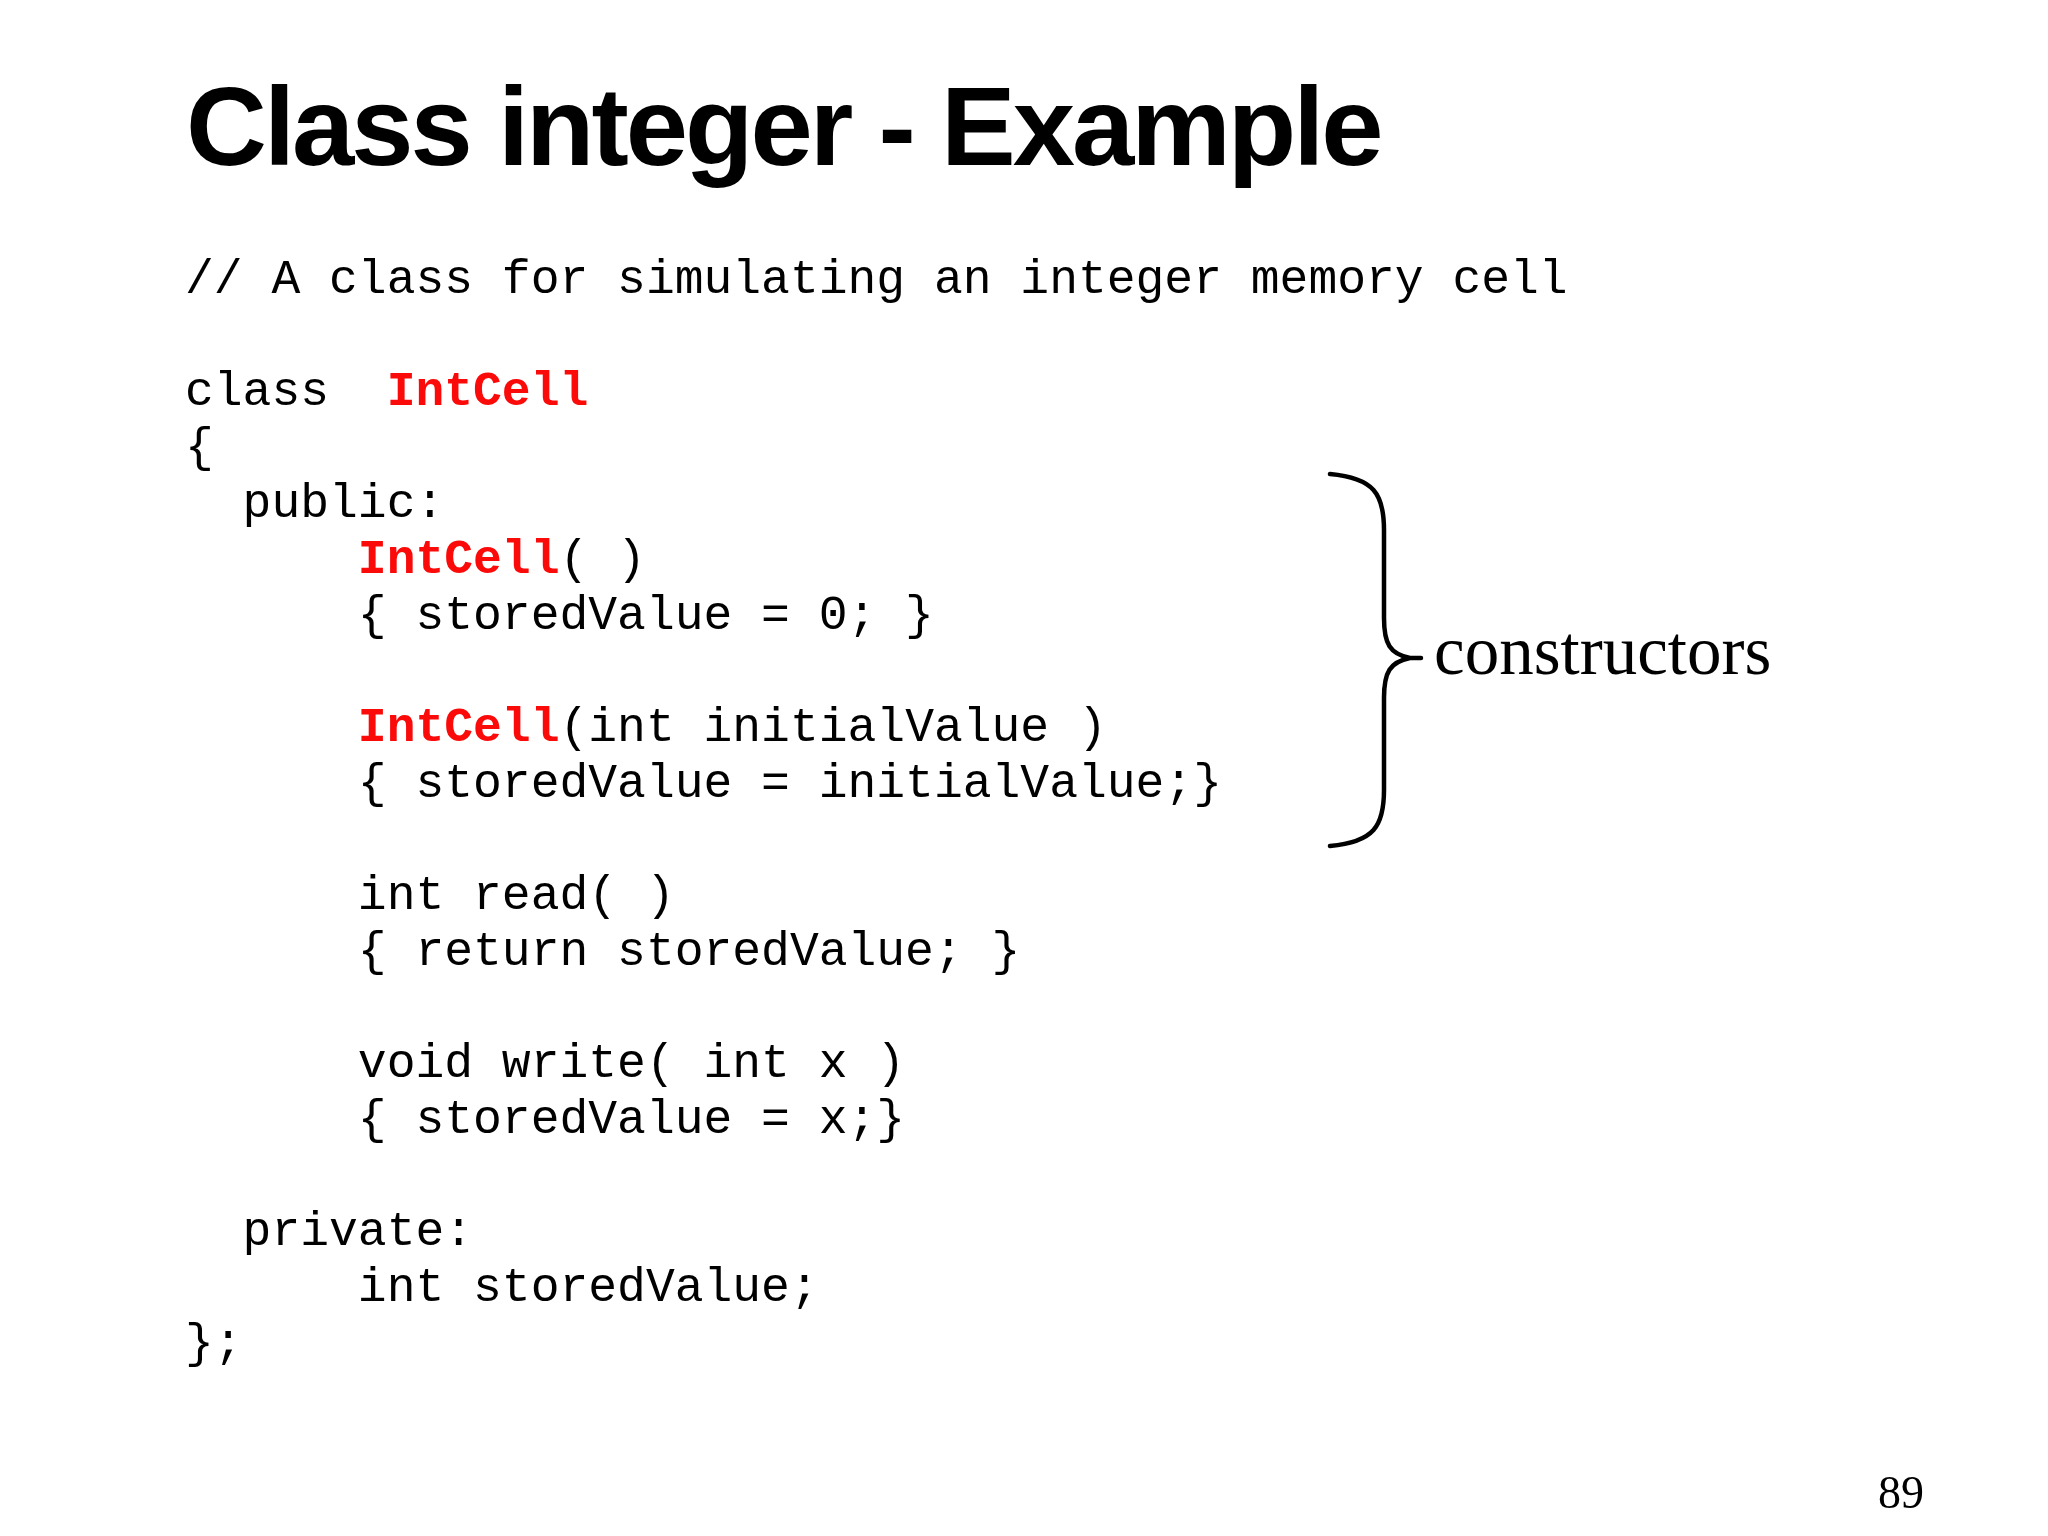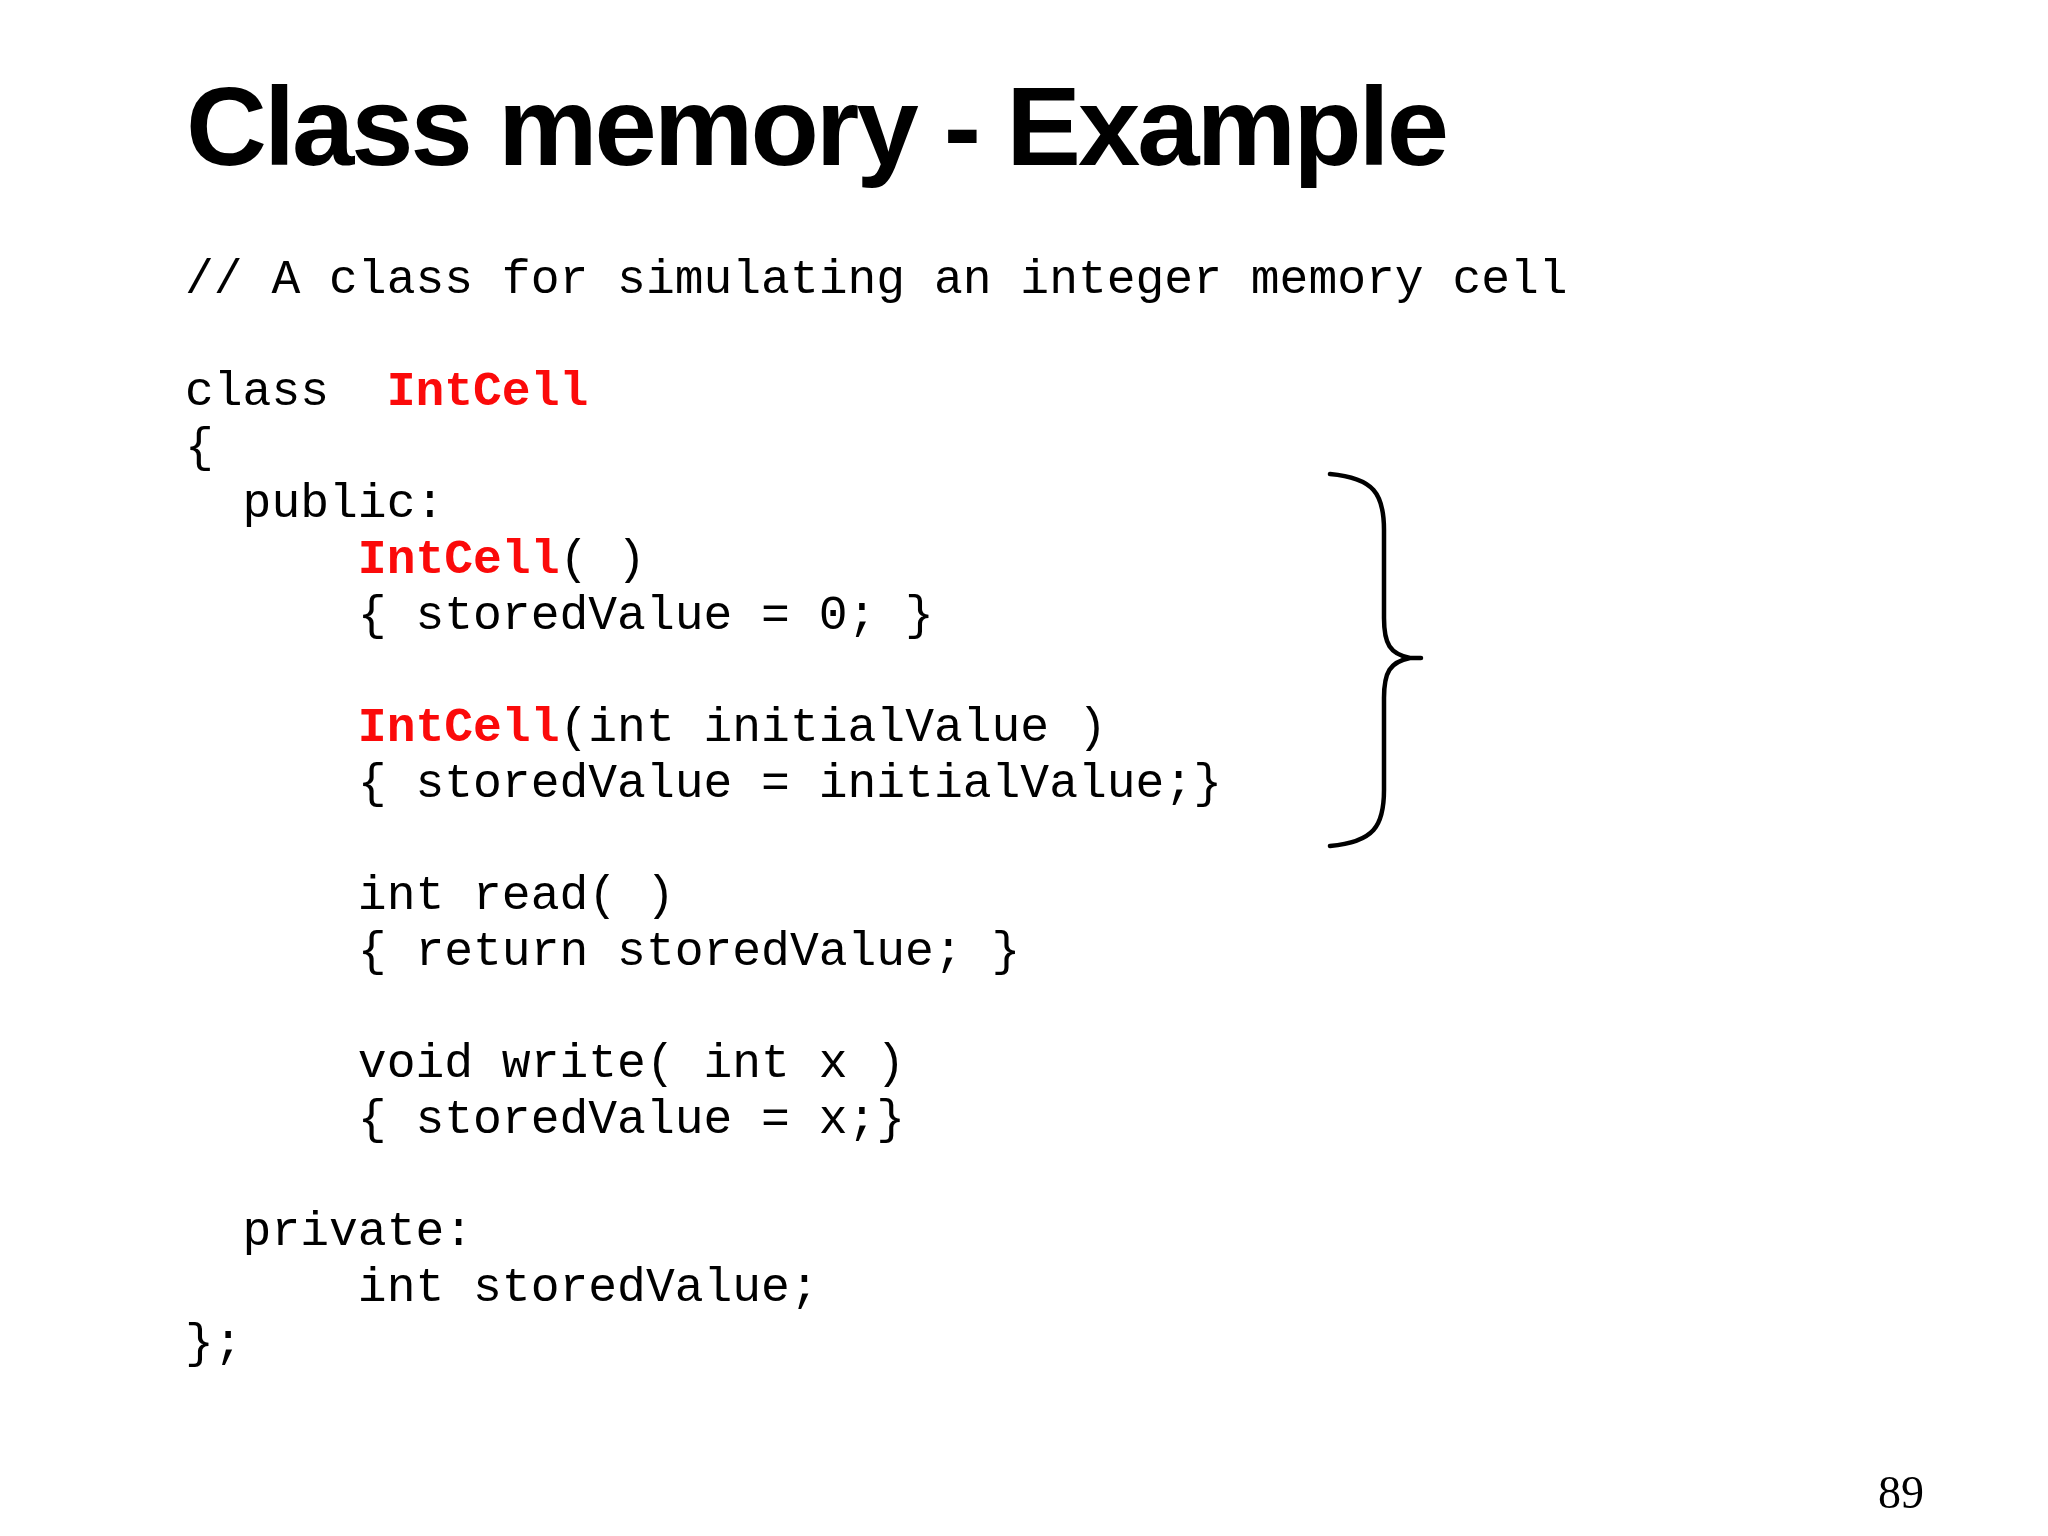--- a/index.html
+++ b/index.html
@@ -68,25 +68,26 @@
     font-size: 46px;
     color: #000000;
     margin-top: 28px;
   }
 </style>
 </head>
 <body>
 
 <div class="slide">
 
-  <h1 class="slide-title">Class memory - Example</h1>
+  <h1 class="slide-title">Class integer - Example</h1>
 
   <div class="code-block"><div class="code-line"><span>// A class for simulating an integer memory cell</span></div><div class="code-line">&nbsp;</div><div class="code-line"><span>class  </span><span class="kw" style="color: rgb(251, 10, 10);">IntCell</span></div><div class="code-line"><span>{</span></div><div class="code-line"><span>  public:</span></div><div class="code-line"><span>      </span><span class="kw" style="color: rgb(251, 10, 10);">IntCell</span><span>( )</span></div><div class="code-line"><span>      { storedValue = 0; }</span></div><div class="code-line">&nbsp;</div><div class="code-line"><span>      </span><span class="kw" style="color: rgb(251, 10, 10);">IntCell</span><span>(int initialValue )</span></div><div class="code-line"><span>      { storedValue = initialValue;}</span></div><div class="code-line">&nbsp;</div><div class="code-line"><span>      int read( )</span></div><div class="code-line"><span>      { return storedValue; }</span></div><div class="code-line">&nbsp;</div><div class="code-line"><span>      void write( int x )</span></div><div class="code-line"><span>      { storedValue = x;}</span></div><div class="code-line">&nbsp;</div><div class="code-line"><span>  private:</span></div><div class="code-line"><span>      int storedValue;</span></div><div class="code-line"><span>};</span></div></div>
 
   <svg class="brace-svg" viewBox="0 0 102 384" xmlns="http://www.w3.org/2000/svg">
     <path d="M 8 6 C 52 10, 62 26, 62 62 L 62 150 C 62 176, 68 186, 88 190 L 99 190
              M 88 190 C 68 194, 62 204, 62 230 L 62 322 C 62 358, 52 374, 8 378" fill="none" stroke="#000000" stroke-width="4.5" stroke-linecap="round"></path>
   </svg>
 
+  <div class="constructors-label">constructors</div>
 
   <div class="page-number">89</div>
 
 </div>
 
 </body></html>

